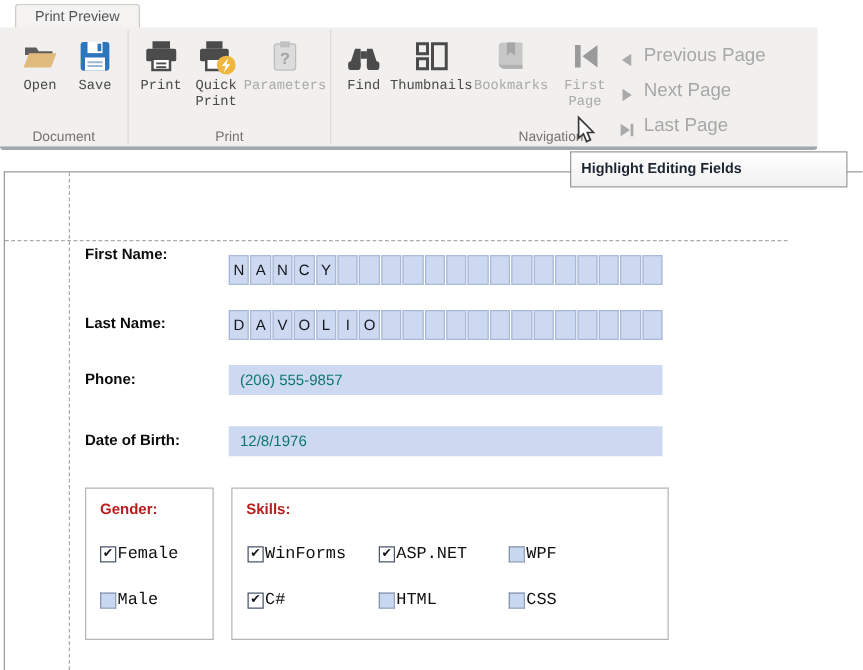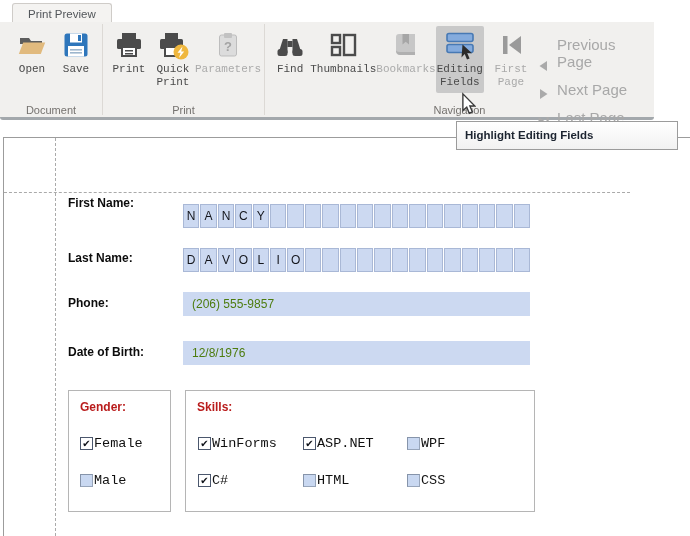--- a/index.html
+++ b/index.html
@@ -42,21 +42,21 @@
   
   .page{
     position:absolute;left:3px;top:137px;width:687px;height:399px;
     background:#fff;border-left:1px solid #9c9c9c;border-top:1px solid #9c9c9c;
   }
   .margin-v{position:absolute;left:55px;top:138px;height:398px;border-left:1px dashed #aaaaaa;}
   .margin-h{position:absolute;left:4px;top:192px;width:626px;border-top:1px dashed #aaaaaa;}
   .flabel{position:absolute;font-size:12px;font-weight:bold;color:#0c0c0c;}
   .tfield{
     position:absolute;left:183px;width:347px;height:24px;background:#ccd9f1;
-    font-size:12px;color:#4d7c0f;line-height:24px;padding-left:9px;
+    font-size:12px;color:#0f766e;line-height:24px;padding-left:9px;
     box-sizing:border-box;
   }
   .comb{
     position:absolute;left:183px;width:347px;height:24px;
     display:flex;gap:1px;box-sizing:border-box;
   }
   .comb .cell{
     flex:1 1 0;background:#ccd9f1;border:1px solid #a9b8d6;
     display:flex;align-items:center;justify-content:center;
     font-size:12px;color:#14161c;
@@ -185,30 +185,20 @@
     </div>
     <div class="rbtn disabled" style="width:62px;">
       <span class="icn">
         <svg viewBox="0 0 32 32" width="32" height="32">
           <path d="M9 5h16v21H10a4 4 0 0 1-4-4V8a3 3 0 0 1 3-3z" fill="#c7c7c7"></path>
           <path d="M6 21.5a4.5 4.5 0 0 0 4.5 4.5H25v-3H10a5.5 5.5 0 0 1-4-1.5z" fill="#b0b0b0"></path>
           <path d="M12.5 5v10.5l3.2-2.8 3.3 2.8V5z" fill="#a6a6a6"></path>
         </svg>
       </span>
       <span class="lbl">Bookmarks</span>
-    </div>
-    <div class="rbtn active" style="width:50px;">
-      <span class="icn">
-        <svg viewBox="0 0 32 32" width="32" height="32">
-          <rect x="3" y="4.5" width="26" height="8" rx="2" fill="#84abdd" stroke="#4779b4" stroke-width="1.6"></rect>
-          <rect x="3" y="15.5" width="26" height="8" rx="2" fill="#84abdd" stroke="#4779b4" stroke-width="1.6"></rect>
-          <path d="M18.5 15.5l9.5 8.8-4.8-.3 2.4 5.5-2.6 1.1-2.3-5.5-3.2 3.4z" fill="#2b2b2b"></path>
-        </svg>
-      </span>
-      <span class="lbl">Editing Fields</span>
     </div>
     <div class="rsep" style="margin:4px 3px;"></div>
     <div class="rbtn disabled" style="width:42px;">
       <span class="icn">
         <svg viewBox="0 0 32 32" width="32" height="32">
           <rect x="8" y="7" width="4.5" height="18" fill="#9a9a9a"></rect>
           <path d="M26 7v18l-12-9z" fill="#9a9a9a"></path>
         </svg>
       </span>
       <span class="lbl">First Page</span>

